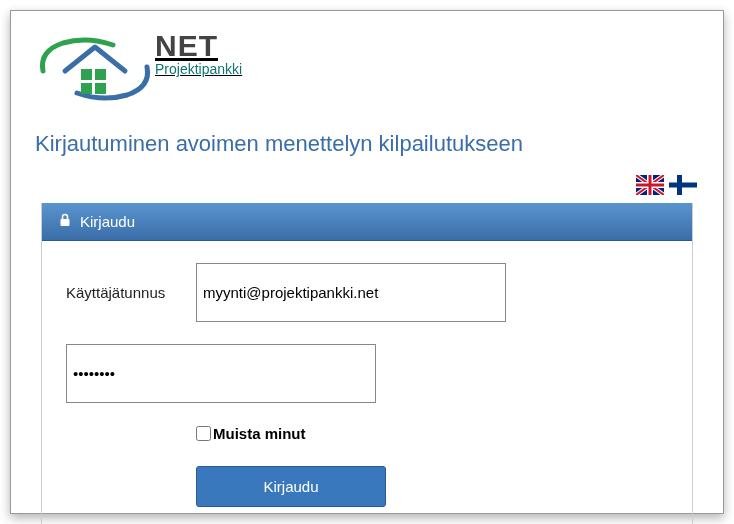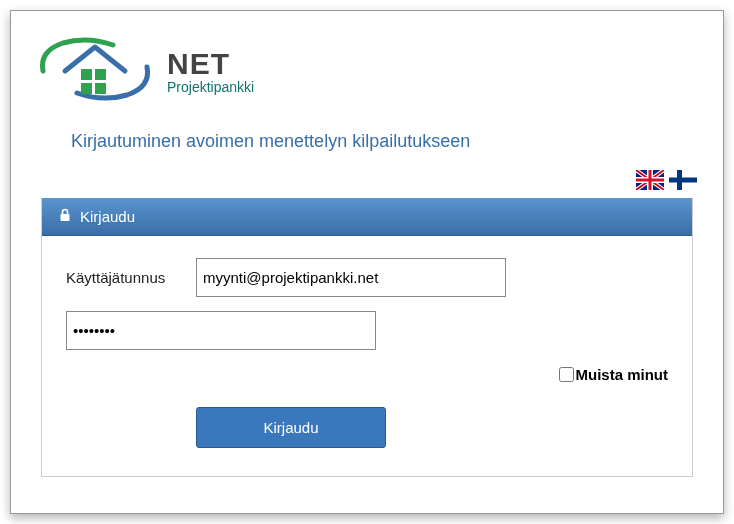--- a/index.html
+++ b/index.html
@@ -12,41 +12,39 @@
       width: 714px;
       height: 504px;
       border: 1px solid #999;
       box-shadow: 0 4px 10px rgba(0,0,0,0.3);
       padding: 18px 24px 20px 24px;
       background: #fff;
       position: relative;
     }
     .logo {
       display: flex;
-      align-items: center;
-      gap: 12px;
       margin-bottom: 18px;
+      text-decoration: underline;
     }
     .logo-text-main {
       font-size: 30px;
       font-weight: bold;
       color: #444;
       letter-spacing: 1px;
     }
     .logo-text-sub {
       font-size: 14px;
       color: #0f766e;
       margin-top: -2px;
     }
     .page-title {
-      font-size: 18px;
+      font-size: 22px;
       color: #3a6ea8;
       font-weight: normal;
       margin-bottom: 18px;
-      margin-left: 36px;
     }
     .flags {
       text-align: right;
       margin-bottom: 4px;
       padding-right: 2px;
     }
     .flag { display:inline-block; vertical-align:middle; margin-left:1px; cursor:pointer; }
     .panel {
       border: 1px solid #ccc;
       border-top: none;
@@ -61,40 +59,39 @@
       align-items: center;
       gap: 8px;
       border-bottom: 1px solid #2a5a90;
     }
     .panel-body {
       padding: 22px 24px 28px 24px;
     }
     .form-row {
       display: flex;
       align-items: center;
-      margin-bottom: 14px;
+      margin-bottom: 22px;
     }
     .form-label {
       width: 130px;
       font-size: 15px;
       color: #222;
     }
     .form-input {
       width: 310px;
-      padding: 10px 6px;
+      padding: 20px 6px;
       font-size: 15px;
       border: 1px solid #888;
       font-family: Arial, Helvetica, sans-serif;
     }
     .checkbox-row {
       margin-top: 16px;
       margin-left: 130px;
       display: flex;
       align-items: center;
-      justify-content: flex-end;
     }
     .checkbox-row input {
       width: 15px;
       height: 15px;
       margin-right: 0;
     }
     .checkbox-row label {
       font-weight: bold;
       font-size: 15px;
       margin-left: 2px;

